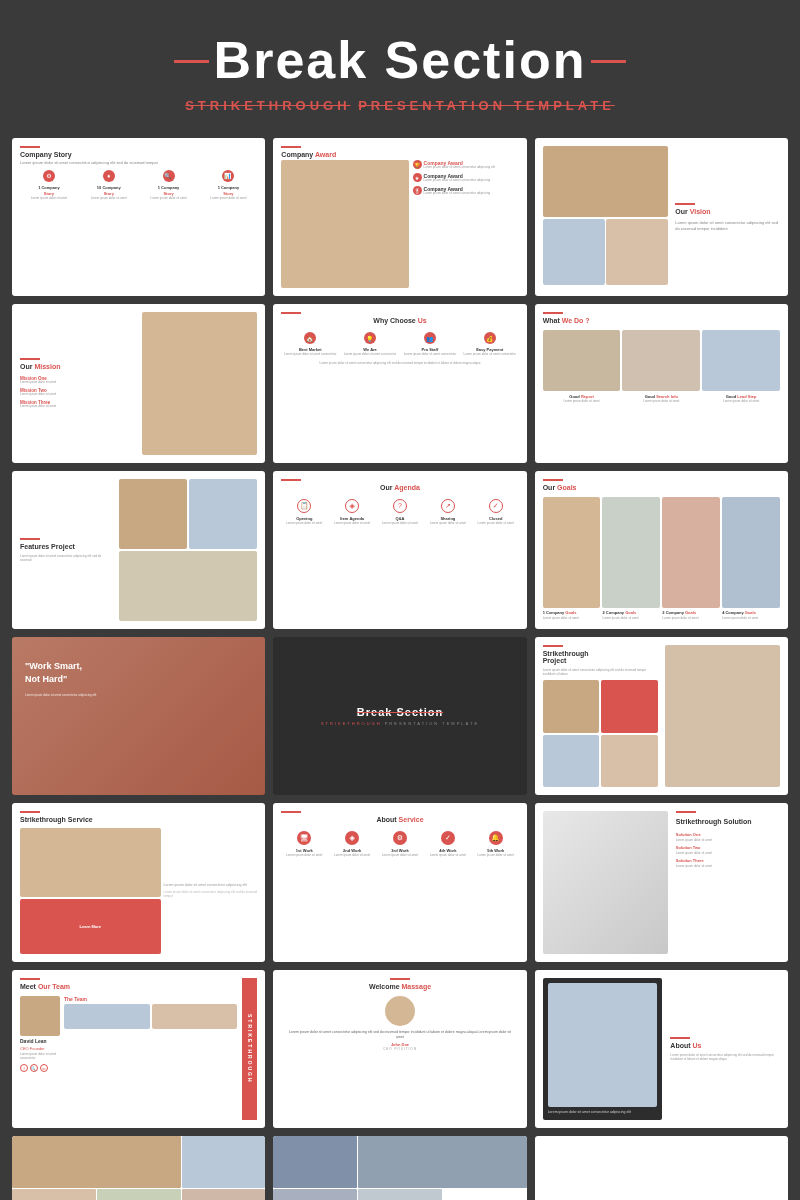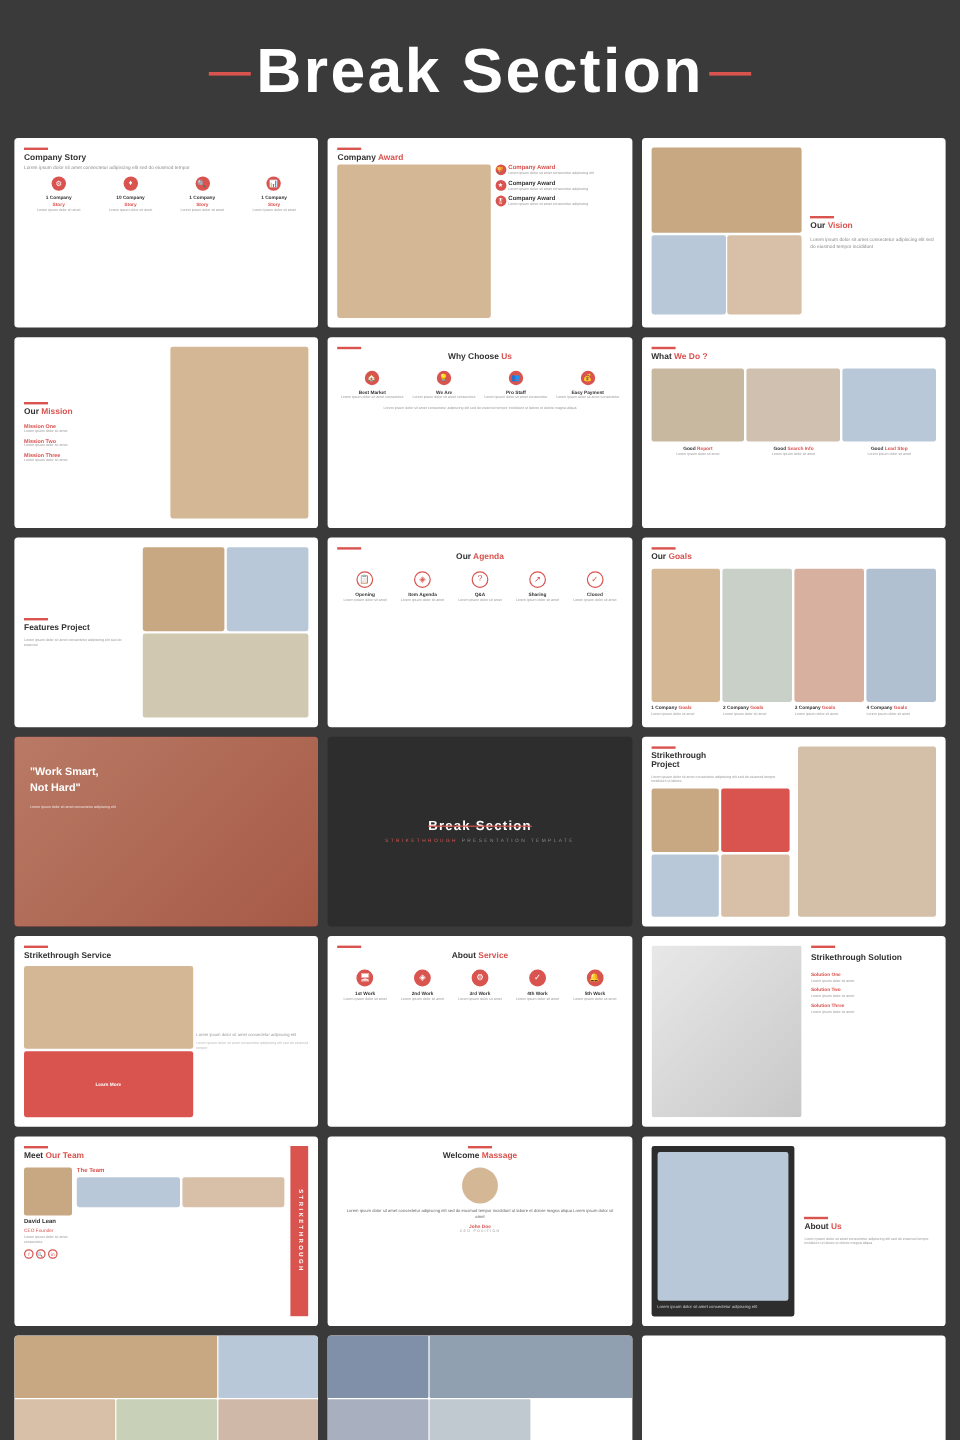--- a/index.html
+++ b/index.html
@@ -240,20 +240,24 @@
     }
     .col-item .lbl { font-size: 4px; font-weight: bold; color: #333; }
     .col-item .desc { font-size: 3px; text-align: center; color: #999; line-height: 1.3; }
 
   </style>
 </head>
 <body>
 
 <div class="header">
   <div class="header-title">Break Section</div>
+  <div class="header-subtitle">
+    <span>STRIKETHROUGH</span>
+    <span> PRESENTATION TEMPLATE</span>
+  </div>
 </div>
 
 <div class="grid-container">
 
   <div class="slide-card">
     <div class="top-accent-bar"></div>
     <div class="slide-title">Company Story</div>
     <div class="slide-text">Lorem ipsum dolor sit amet consectetur adipiscing elit sed do eiusmod tempor</div>
     <div class="slide-4col" style="margin-top:4px;">
       <div class="col-item">

